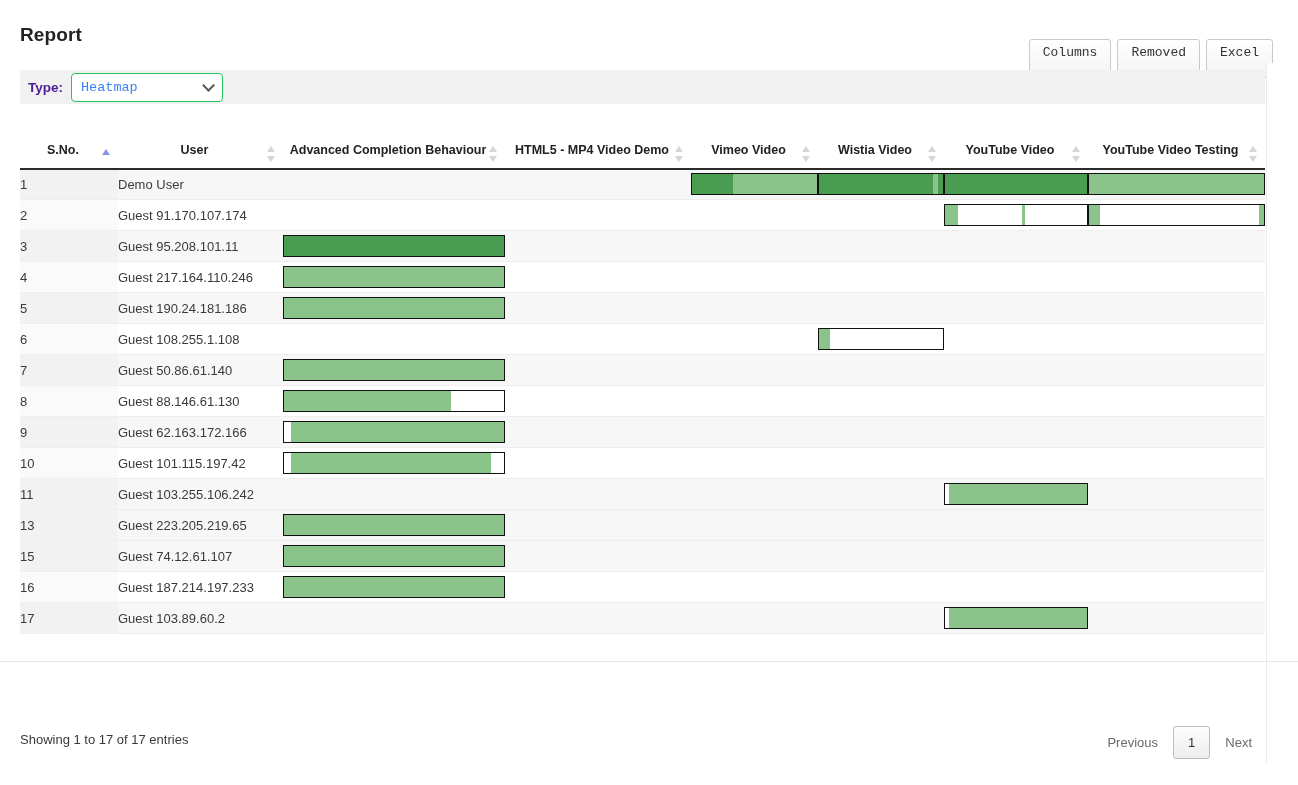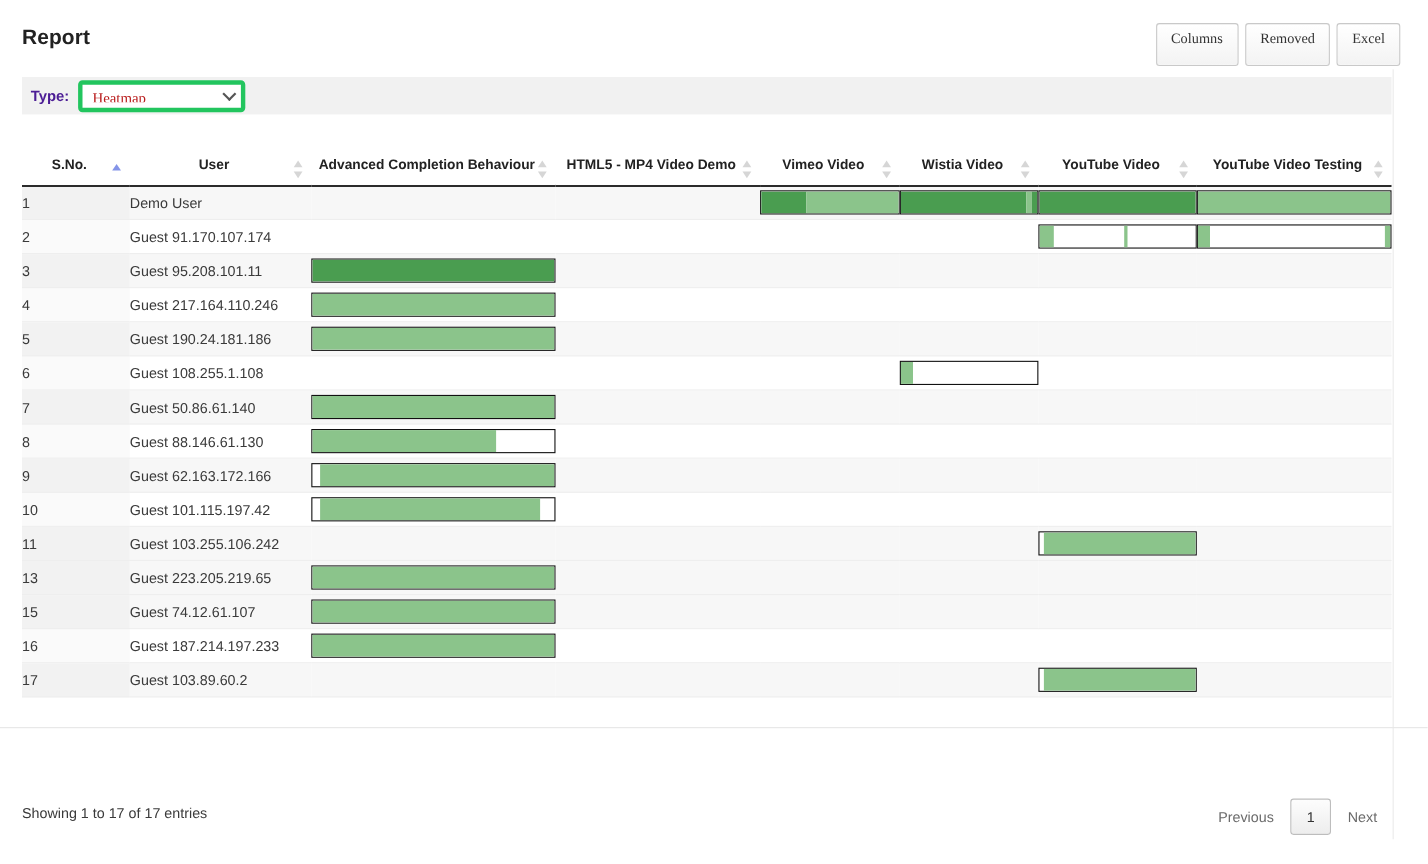--- a/index.html
+++ b/index.html
@@ -38,23 +38,24 @@
     display: flex;
     gap: 6px;
   }
   .btn {
     background: linear-gradient(#ffffff, #f3f3f3);
     border: 1px solid #c9c9c9;
     border-radius: 3px;
     padding: 6px 13px 17px;
     font-size: 13px;
     color: #333333;
-    font-family: Liberation Serif, serif;
+    font-family: Liberation Mono, monospace;
     cursor: pointer;
     line-height: 1.1;
+    margin-top: 18px;
   }
 
   
   .type-bar {
     position: absolute;
     left: 20px; top: 70px;
     width: 1245px; height: 34px;
     background: #f1f1f1;
     display: flex;
     align-items: center;
@@ -67,25 +68,25 @@
     margin-right: 8px;
   }
   .select-wrap {
     position: relative;
     display: inline-block;
   }
   select.styled, .fake-select {
     appearance: none;
     -webkit-appearance: none;
     background: #ffffff;
-    border: 4px solid #22c55e;
+    border: 1px solid #22c55e;
     border-radius: 4px;
     font-size: 13.5px;
-    color: #b91c1c;
-    font-family: Liberation Serif, serif;
+    color: #3b82f6;
+    font-family: Liberation Mono, monospace;
     padding: 5px 30px 5px 9px;
     cursor: pointer;
     outline: none;
   }
   #type-select { width: 152px; height: 29px; }
   .chev {
     position: absolute;
     right: 10px; top: 50%;
     width: 9px; height: 9px;
     margin-top: -6px;

